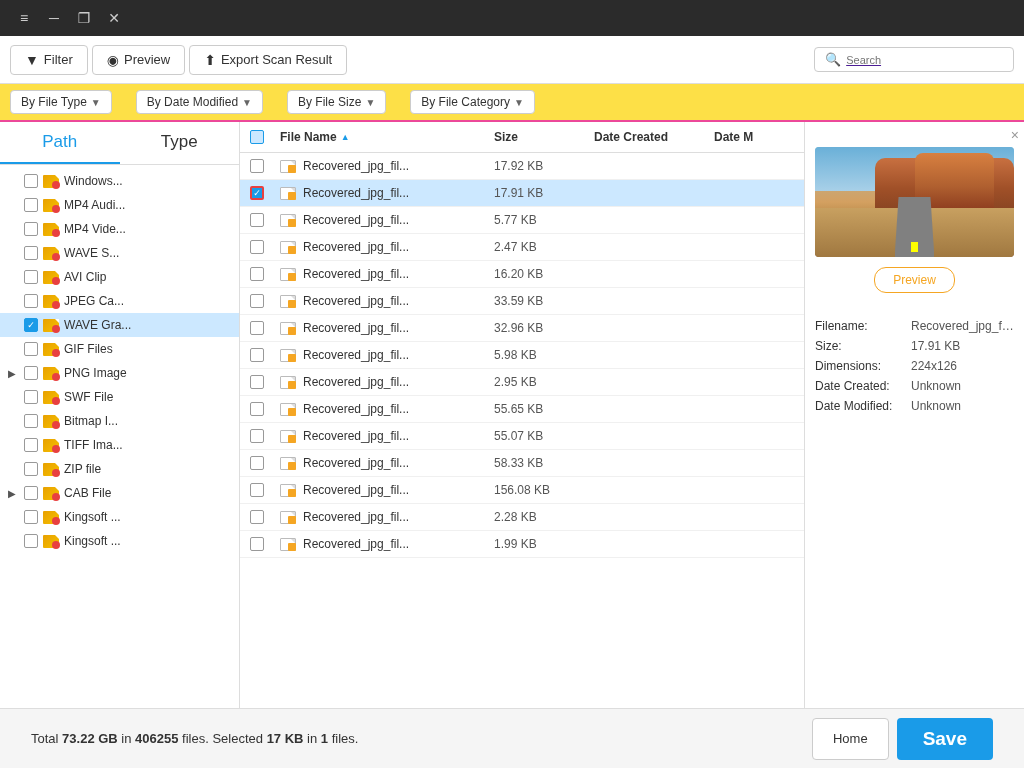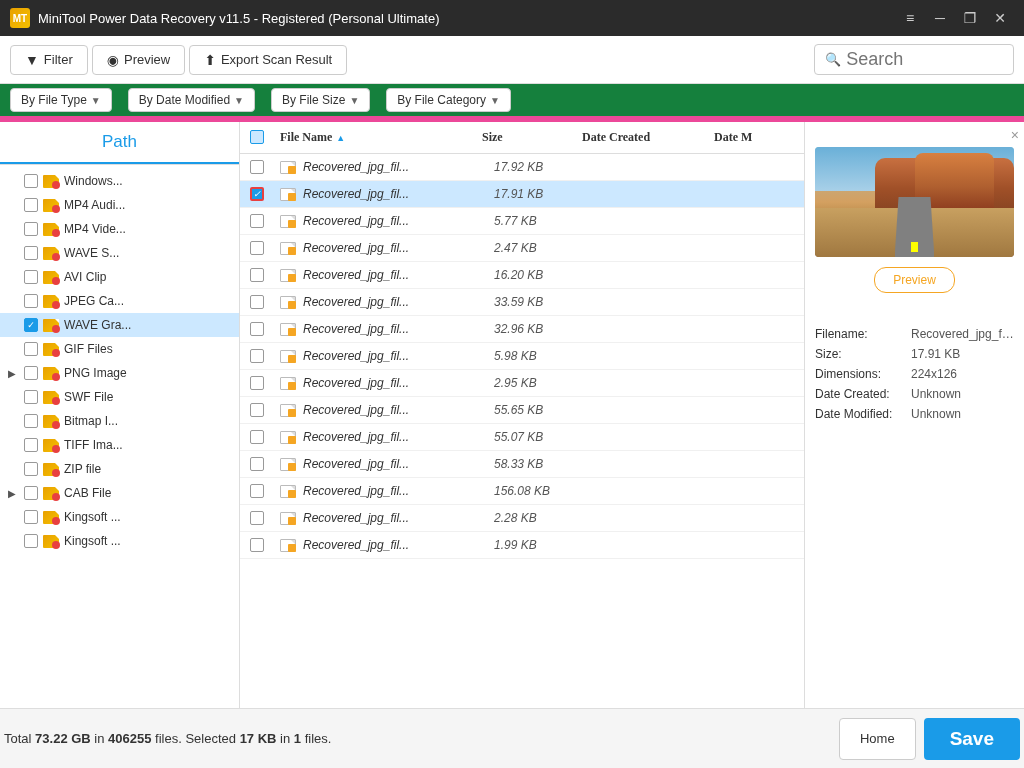--- a/index.html
+++ b/index.html
@@ -38,32 +38,32 @@
       background: #fff; cursor: pointer; font-size: 13px; color: #333;
     }
     .toolbar-btn .btn-icon { font-size: 14px; }
     .search-box {
       margin-left: auto;
       display: flex; align-items: center;
       border: 1px solid #ccc; border-radius: 4px;
       padding: 4px 10px; background: #fff;
       width: 200px;
     }
-    .search-box input { border: none; outline: none; font-size: 18px; color: #4c1d95; width: 160px; }
+    .search-box input { border: none; outline: none; font-size: 11px; color: #4c1d95; width: 160px; text-decoration: underline; }
     .search-box .search-icon { color: #888; margin-right: 5px; }
 
     
     #filterbar {
-      background: #15803d;
-      border-bottom: 6px solid #ec4899;
+      background: #fde047;
+      border-bottom: 2px solid #ec4899;
       height: 38px;
       display: flex;
       align-items: center;
       padding: 0 10px;
-      gap: 16px;
+      gap: 24px;
       flex-shrink: 0;
     }
     .filter-btn {
       display: flex; align-items: center; gap: 4px;
       padding: 4px 10px; border: 1px solid #ccc; border-radius: 4px;
       background: #fff; cursor: pointer; font-size: 12px; color: #333;
     }
     .filter-btn .chevron { font-size: 10px; color: #666; }
 
     
@@ -129,33 +129,31 @@
     
     #file-list-header {
       display: flex;
       align-items: flex-start;
       padding: 8px 10px;
       border-bottom: 1px solid #ddd;
       background: #fff;
       font-weight: 600;
       font-size: 12px;
       color: #333;
-      font-family: Liberation Serif, serif;
     }
     .file-list-header-cb { width: 30px; display: flex; align-items: center; }
     .col-name { flex: 1; display: flex; align-items: center; gap: 4px; }
     .col-size { width: 100px; }
-    .col-date-created { width: 132px; }
+    .col-date-created { width: 120px; }
     .col-date-modified { width: 80px; }
     .sort-icon { font-size: 9px; color: #1a9be8; }
 
     #file-list {
       flex: 1;
       overflow-y: auto;
-      font-style: italic;
     }
     .file-row {
       display: flex;
       align-items: center;
       padding: 6px 10px;
       border-bottom: 1px solid #f0f0f0;
       cursor: pointer;
       font-size: 12px;
     }
     .file-row.selected { background: #cce8ff; }
@@ -214,33 +212,33 @@
       display: block;
       padding: 5px 18px;
       border: 1px solid #f5a623;
       border-radius: 12px;
       background: #fff;
       color: #f5a623;
       cursor: pointer;
       font-size: 12px;
     }
 
-    .file-info { margin-top: 24px; }
+    .file-info { margin-top: 16px; }
     .info-row { display: flex; gap: 6px; margin-bottom: 6px; font-size: 12px; }
     .info-label { color: #333; font-weight: 500; min-width: 90px; }
     .info-value { color: #555; flex: 1; overflow: hidden; text-overflow: ellipsis; white-space: nowrap; }
 
     
     #statusbar {
       background: #f5f5f5;
       border-top: 1px solid #ddd;
       height: 60px;
       display: flex;
       align-items: center;
-      padding: 0 4px;
+      padding: 0 31px;
       justify-content: space-between;
       flex-shrink: 0;
     }
     .status-left { display: flex; flex-direction: column; gap: 4px; }
     .status-text { font-size: 13px; color: #333; }
     .status-text strong { color: #333; font-weight: 700; }
     .status-link { font-size: 12px; color: #1a9be8; cursor: pointer; text-decoration: underline; }
     .status-btns { display: flex; gap: 8px; }
     .btn-home {
       padding: 8px 20px; border: 1px solid #ccc; border-radius: 4px;
@@ -253,24 +251,20 @@
 
     
     ::-webkit-scrollbar { width: 6px; }
     ::-webkit-scrollbar-track { background: #f0f0f0; }
     ::-webkit-scrollbar-thumb { background: #ccc; border-radius: 3px; }
   </style>
 </head>
 <body>
 
 <div id="titlebar">
-  <div class="title-left">
-    <div class="title-icon">MT</div>
-    <span>MiniTool Power Data Recovery v11.5 - Registered (Personal Ultimate)</span>
-  </div>
   <div class="win-controls">
     <div class="win-btn">≡</div>
     <div class="win-btn">─</div>
     <div class="win-btn">❐</div>
     <div class="win-btn close">✕</div>
   </div>
 </div>
 
 <div id="toolbar">
   <button class="toolbar-btn">
@@ -308,20 +302,21 @@
     <span>By File Category</span>
     <span class="chevron">▼</span>
   </button>
 </div>
 
 <div id="main">
 
   <div id="left-panel">
     <div id="tabs">
       <div class="tab active">Path</div>
+      <div class="tab">Type</div>
     </div>
     <div id="tree-list">
     <div class="tree-item">
           <span class="chevron-icon"></span>
           <div class="cb"></div>
           <div class="file-icon">
             <div class="file-icon-wrap">
               <div class="file-icon-img">
                 <div class="file-icon-badge"></div>
               </div>

